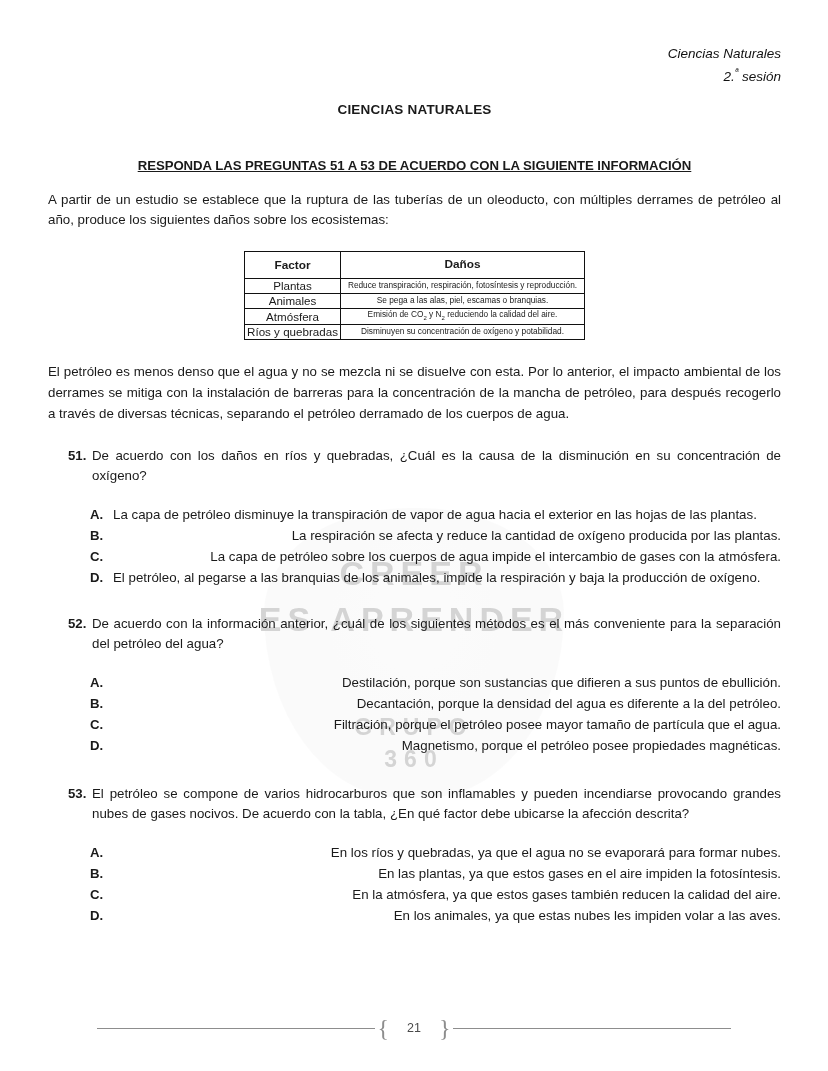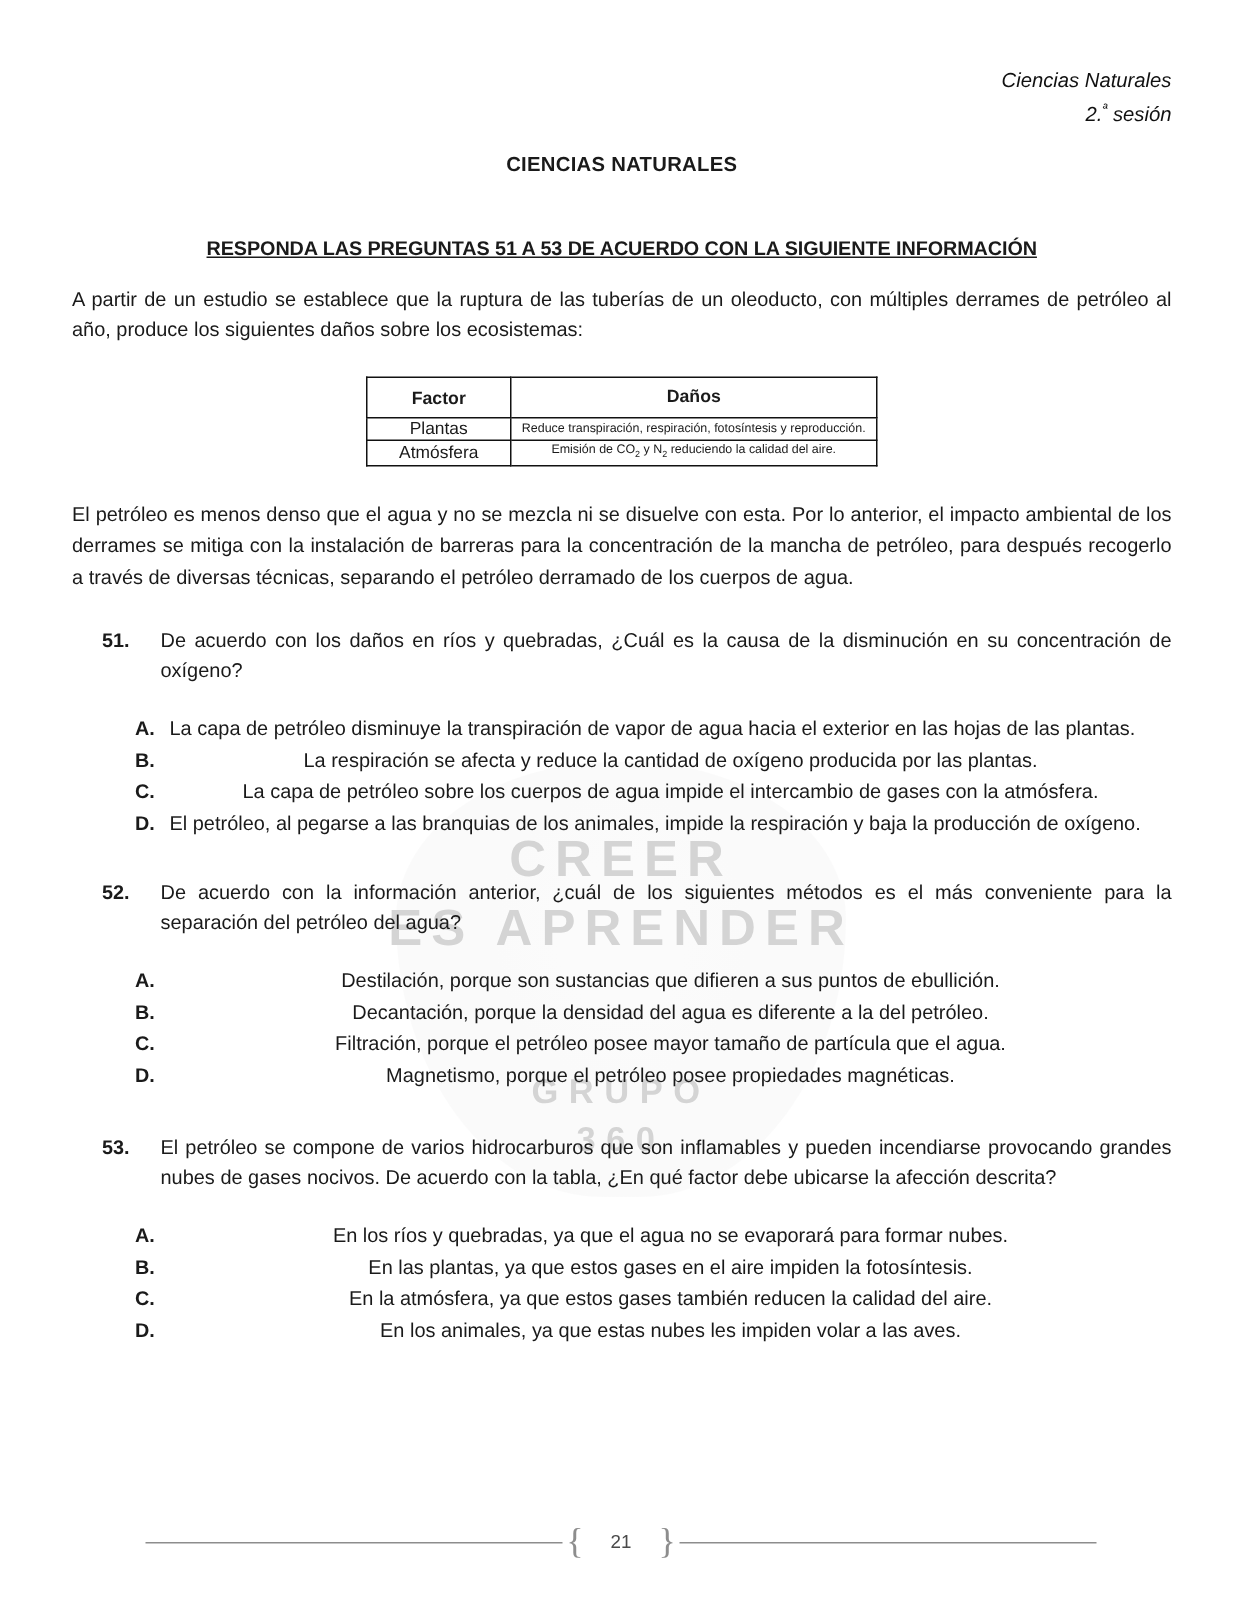--- a/index.html
+++ b/index.html
@@ -156,21 +156,20 @@
 
   
   .question {
     margin-top: 19px;
     padding-left: 20px;
     position: relative;
   }
   .q-row {
     display: flex;
     align-items: flex-start;
-    gap: 15px;
   }
   .q-num {
     font-weight: bold;
     font-size: 13.2px;
     line-height: 20px;
     width: 24px;
     flex: 0 0 24px;
     text-align: left;
   }
   .q-text {
@@ -197,21 +196,21 @@
     width: 23px;
     flex: 0 0 23px;
   }
   .opt-text {
     font-size: 13.3px;
     line-height: 20px;
     flex: 1 1 auto;
     text-align: justify;
     text-justify: inter-word;
   }
-  .opt-text.nojust { text-align: center; }
+  .opt-text.nojust { text-align: right; }
 
   .q51 { margin-top: 22px; }
   .q52 { margin-top: 26px; }
   .q53 { margin-top: 28px; }
 
   
   .footer {
     position: absolute;
     left: 0;
     right: 0;
@@ -279,22 +278,30 @@
             <th class="cell-factor head">Factor</th>
             <th class="cell-danos head">Daños</th>
           </tr>
         </thead>
         <tbody>
           <tr>
             <td class="cell-factor">Plantas</td>
             <td class="cell-danos">Reduce transpiración, respiración, fotosíntesis y reproducción.</td>
           </tr>
           <tr>
+            <td class="cell-factor">Animales</td>
+            <td class="cell-danos">Se pega a las alas, piel, escamas o branquias.</td>
+          </tr>
+          <tr>
             <td class="cell-factor">Atmósfera</td>
             <td class="cell-danos"><span>Emisión de CO</span><sub>2</sub><span> y N</span><sub>2</sub><span> reduciendo la calidad del aire.</span></td>
+          </tr>
+          <tr>
+            <td class="cell-factor">Ríos y quebradas</td>
+            <td class="cell-danos">Disminuyen su concentración de oxígeno y potabilidad.</td>
           </tr>
         </tbody>
       </table>
     </div>
 
     <div class="body-para">El petróleo es menos denso que el agua y no se mezcla ni se disuelve con esta. Por lo anterior, el impacto ambiental de los derrames se mitiga con la instalación de barreras para la concentración de la mancha de petróleo, para después recogerlo a través de diversas técnicas, separando el petróleo derramado de los cuerpos de agua.</div>
 
     <div class="question q51">
       <div class="q-row">
         <div class="q-num">51.</div>

